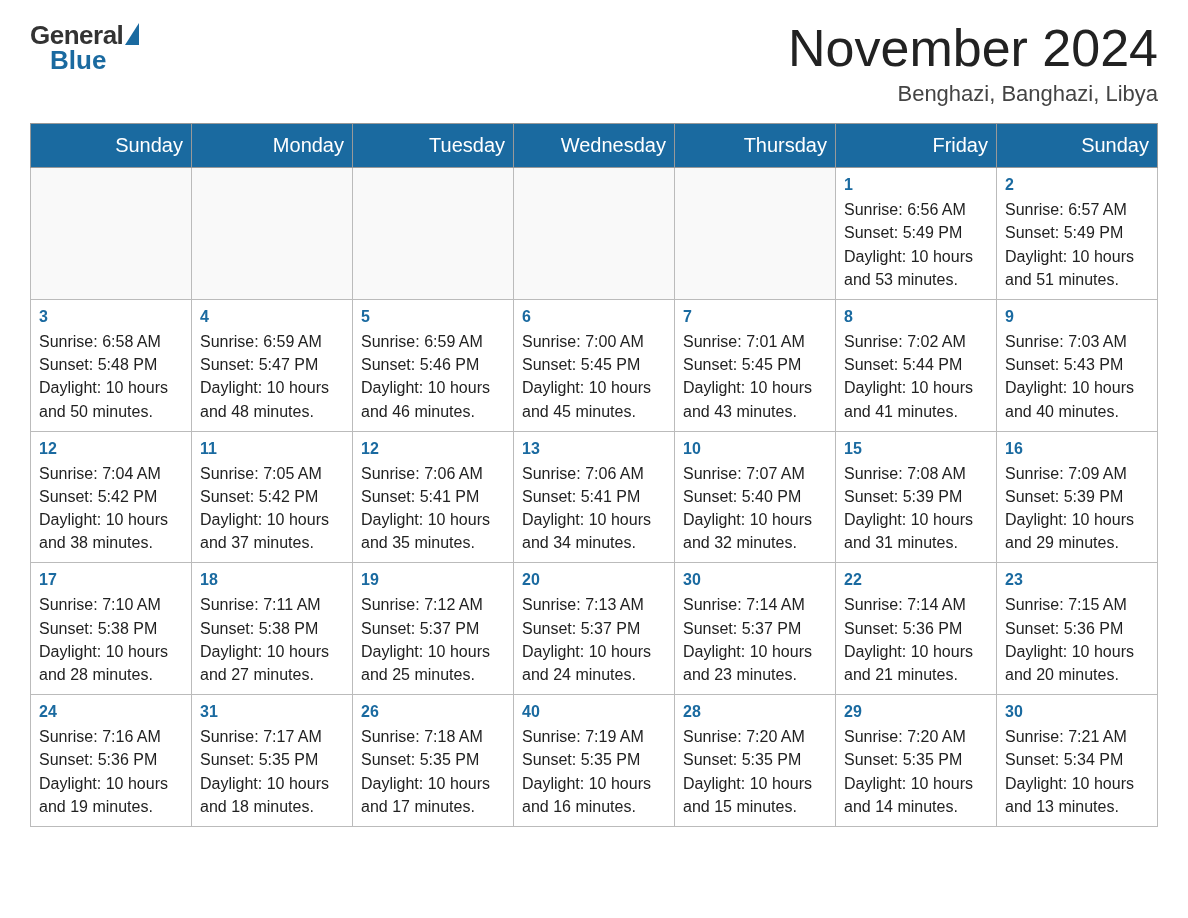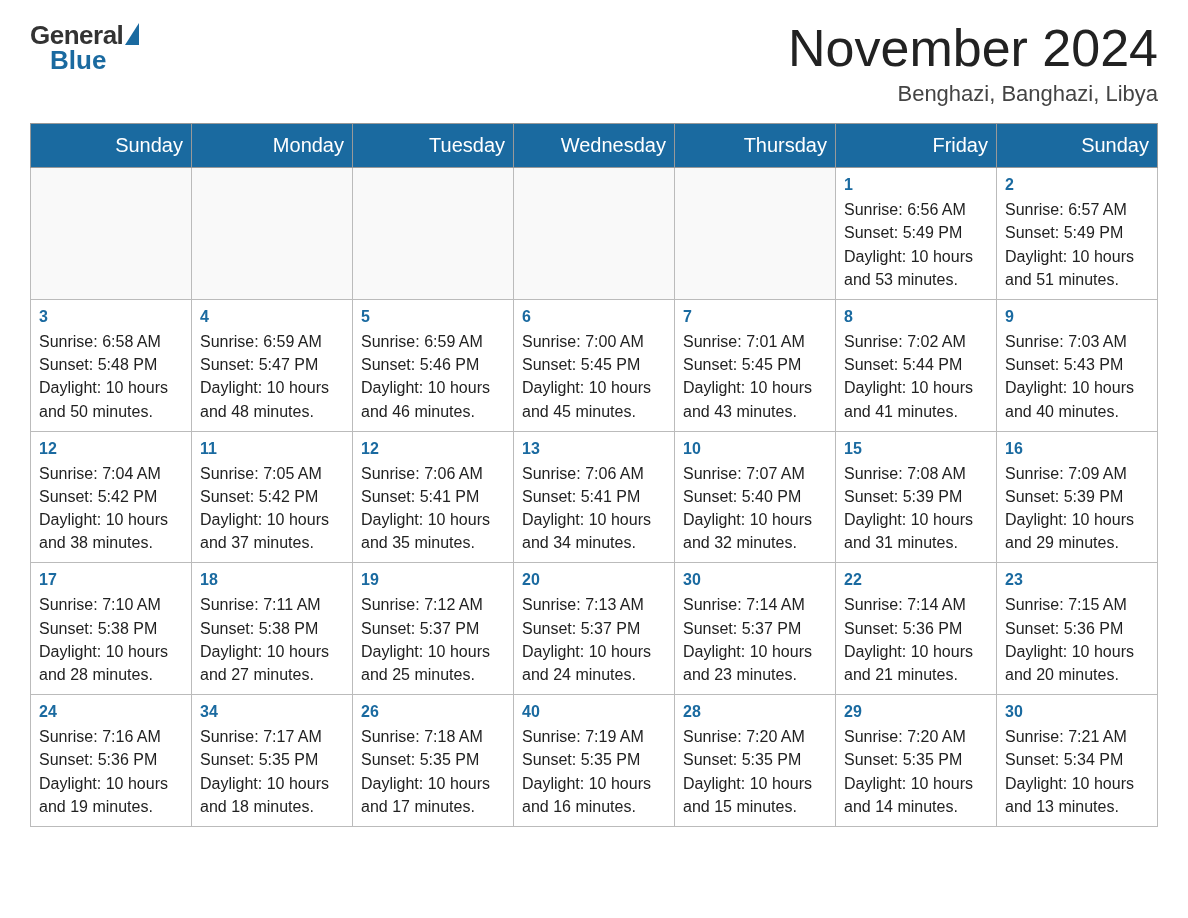--- a/index.html
+++ b/index.html
@@ -236,21 +236,21 @@
           <span class="day-num">23</span>
           <div class="day-info">Sunrise: 7:15 AM<br>Sunset: 5:36 PM<br>Daylight: 10 hours and 20 minutes.</div>
         </td>
       </tr>
       <tr class="week-row">
         <td>
           <span class="day-num">24</span>
           <div class="day-info">Sunrise: 7:16 AM<br>Sunset: 5:36 PM<br>Daylight: 10 hours and 19 minutes.</div>
         </td>
         <td>
-          <span class="day-num">34</span>
+          <span class="day-num">31</span>
           <div class="day-info">Sunrise: 7:17 AM<br>Sunset: 5:35 PM<br>Daylight: 10 hours and 18 minutes.</div>
         </td>
         <td>
           <span class="day-num">26</span>
           <div class="day-info">Sunrise: 7:18 AM<br>Sunset: 5:35 PM<br>Daylight: 10 hours and 17 minutes.</div>
         </td>
         <td>
           <span class="day-num">40</span>
           <div class="day-info">Sunrise: 7:19 AM<br>Sunset: 5:35 PM<br>Daylight: 10 hours and 16 minutes.</div>
         </td>

